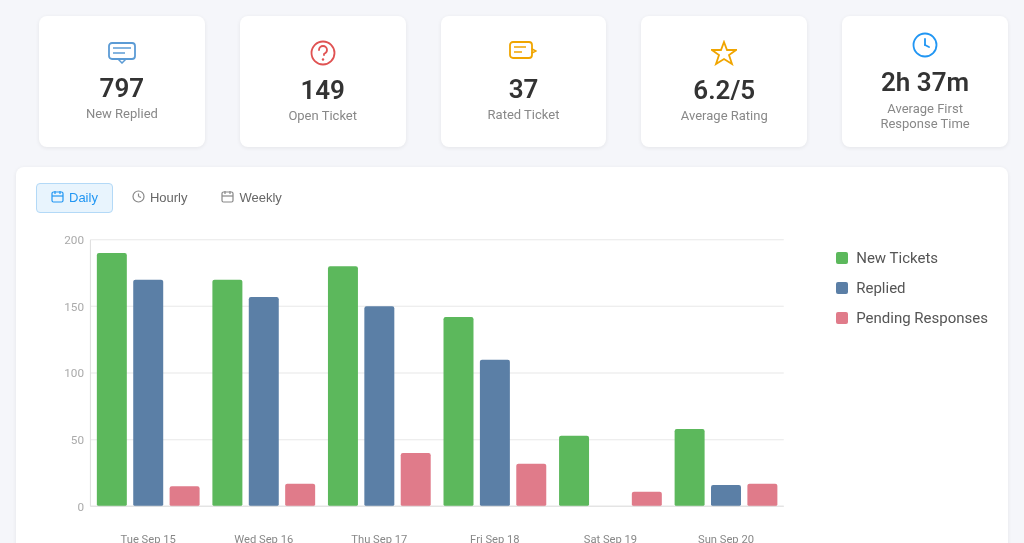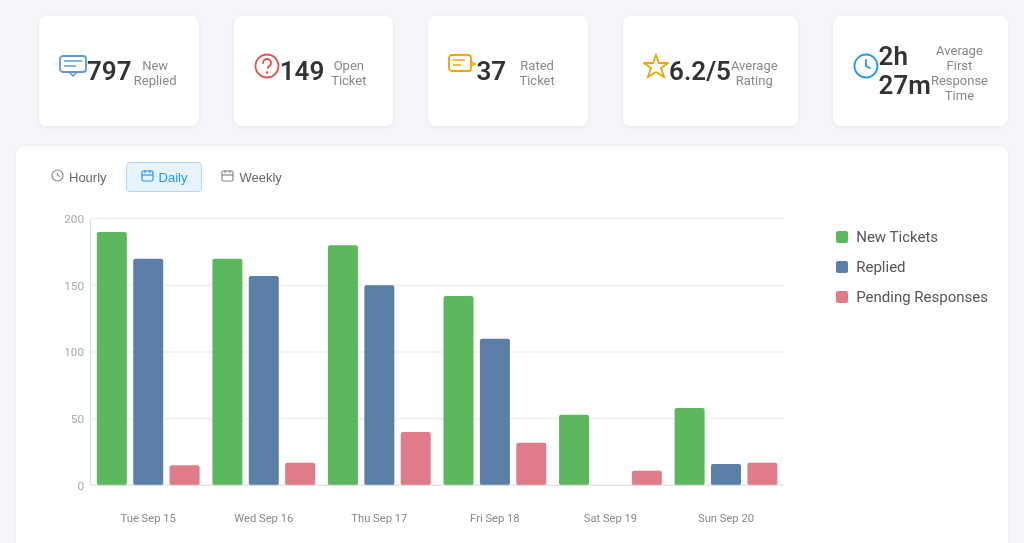--- a/index.html
+++ b/index.html
@@ -14,21 +14,21 @@
       display: flex;
       gap: 12px;
       margin-bottom: 20px;
     }
     .stat-card {
       background: #fff;
       border-radius: 8px;
       padding: 16px 20px;
       flex: 1;
       display: flex;
-      flex-direction: row;
+      flex-direction: column;
       align-items: center;
       box-shadow: 0 1px 4px rgba(0,0,0,0.07);
       min-height: 110px;
       justify-content: center;
       margin-left: 23px;
     }
     .stat-value {
       font-size: 26px;
       font-weight: 600;
       color: #333;
@@ -154,44 +154,44 @@
         </svg></div>
     <div class="stat-value">6.2/5</div>
     <div class="stat-label">Average Rating</div>
   </div>
     <div class="stat-card">
     <div style="margin-bottom:6px;"><svg width="26" height="26" viewBox="0 0 26 26" fill="none">
           <circle cx="13" cy="13" r="11.5" stroke="#2196f3" stroke-width="1.8"></circle>
           <line x1="13" y1="7" x2="13" y2="13" stroke="#2196f3" stroke-width="1.8" stroke-linecap="round"></line>
           <line x1="13" y1="13" x2="17" y2="15" stroke="#2196f3" stroke-width="1.8" stroke-linecap="round"></line>
         </svg></div>
-    <div class="stat-value">2h 27m</div>
+    <div class="stat-value">2h 37m</div>
     <div class="stat-label">Average First<br>Response Time</div>
   </div>
   </div>
 
 <div class="report-section">
   <div class="report-header">
     <div class="period-tabs">
-    <button class="period-tab">
-          <span class="tab-icon"><svg width="13" height="13" viewBox="0 0 13 13" fill="none">
-              <circle cx="6.5" cy="6.5" r="5.5" stroke="#888" stroke-width="1.2"></circle>
-              <line x1="6.5" y1="3.5" x2="6.5" y2="6.5" stroke="#888" stroke-width="1.2"></line>
-              <line x1="6.5" y1="6.5" x2="9" y2="7.5" stroke="#888" stroke-width="1.2"></line>
-            </svg></span>
-          <span>Hourly</span>
-        </button>
-        <button class="period-tab active">
+    <button class="period-tab active">
           <span class="tab-icon"><svg width="13" height="13" viewBox="0 0 13 13" fill="none">
               <rect x="1" y="2" width="11" height="10" rx="1.5" stroke="#2196f3" stroke-width="1.2"></rect>
               <line x1="4" y1="1" x2="4" y2="4" stroke="#2196f3" stroke-width="1.2"></line>
               <line x1="9" y1="1" x2="9" y2="4" stroke="#2196f3" stroke-width="1.2"></line>
               <line x1="1" y1="6" x2="12" y2="6" stroke="#2196f3" stroke-width="1.2"></line>
             </svg></span>
           <span>Daily</span>
+        </button>
+        <button class="period-tab">
+          <span class="tab-icon"><svg width="13" height="13" viewBox="0 0 13 13" fill="none">
+              <circle cx="6.5" cy="6.5" r="5.5" stroke="#888" stroke-width="1.2"></circle>
+              <line x1="6.5" y1="3.5" x2="6.5" y2="6.5" stroke="#888" stroke-width="1.2"></line>
+              <line x1="6.5" y1="6.5" x2="9" y2="7.5" stroke="#888" stroke-width="1.2"></line>
+            </svg></span>
+          <span>Hourly</span>
         </button>
         <button class="period-tab">
           <span class="tab-icon"><svg width="13" height="13" viewBox="0 0 13 13" fill="none">
               <rect x="1" y="2" width="11" height="10" rx="1.5" stroke="#888" stroke-width="1.2"></rect>
               <line x1="4" y1="1" x2="4" y2="4" stroke="#888" stroke-width="1.2"></line>
               <line x1="9" y1="1" x2="9" y2="4" stroke="#888" stroke-width="1.2"></line>
               <line x1="1" y1="6" x2="12" y2="6" stroke="#888" stroke-width="1.2"></line>
             </svg></span>
           <span>Weekly</span>
         </button>

